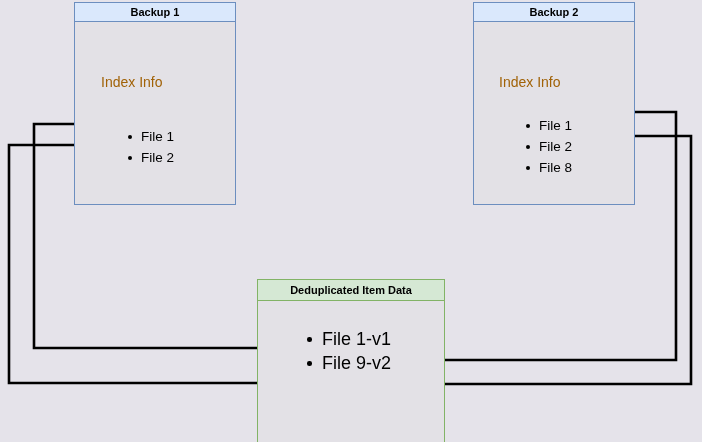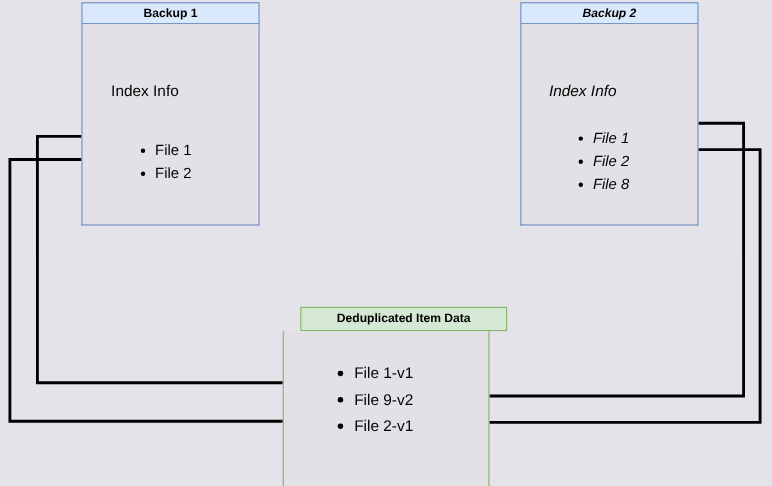--- a/index.html
+++ b/index.html
@@ -59,32 +59,31 @@
   .backup-node .node-body {
     background: #e3e1e6;
     border: 1px solid #6c8ebf;
     border-top: none;
     height: 183px;
   }
   .dedup-node .node-header {
     background: #d5e8d4;
     border: 1px solid #82b366;
     height: 22px;
-    margin-left: 16px;
   }
   .dedup-node .node-body {
     background: #e3e1e6;
     border: 1px solid #82b366;
     border-top: none;
     height: 142px;
   }
   .index-label {
     position: absolute;
     font-size: 14px;
-    color: #000000;
+    color: #a16207;
     white-space: nowrap;
   }
   .file-list {
     position: absolute;
     margin: 0;
     padding: 0;
     list-style: none;
   }
   .file-list li {
     font-size: 13.5px;
@@ -99,21 +98,21 @@
     content: "";
     position: absolute;
     left: 1px;
     top: 9px;
     width: 4px;
     height: 4px;
     border-radius: 50%;
     background: #000000;
   }
   .dedup-list li {
-    font-size: 14px;
+    font-size: 18px;
     height: 24px;
     line-height: 24px;
     padding-left: 16px;
   }
   .dedup-list li::before {
     top: 10px;
     width: 4.5px;
     height: 4.5px;
   }
 </style>
@@ -145,36 +144,35 @@
     <div class="node-header">Backup 1</div>
     <div class="node-body">
       <div class="index-label" style="left:26px; top:52px;">Index Info</div>
       <ul class="file-list" style="left:52px; top:104px;">
         <li>File 1</li>
         <li>File 2</li>
       </ul>
     </div>
   </div>
 
-  <div class="node backup-node" style="left:473px; top:2px; width:162px; z-index:10;font-style:italic;">
+  <div class="node backup-node" style="left:473px; top:2px; width:162px; z-index:10;">
     <div class="node-header">Backup 2</div>
     <div class="node-body">
       <div class="index-label" style="left:25px; top:52px;">Index Info</div>
       <ul class="file-list" style="left:51px; top:93px;">
         <li>File 1</li>
         <li>File 2</li>
         <li>File 8</li>
       </ul>
     </div>
   </div>
 
   <div class="node dedup-node" style="left:257px; top:279px; width:188px; z-index:10;">
     <div class="node-header">Deduplicated Item Data</div>
     <div class="node-body">
       <ul class="file-list dedup-list" style="left:48px; top:26px;">
         <li>File 1-v1</li>
         <li>File 9-v2</li>
-        <li>File 2-v1</li>
       </ul>
     </div>
   </div>
 
 </div>
 
 </body></html>

